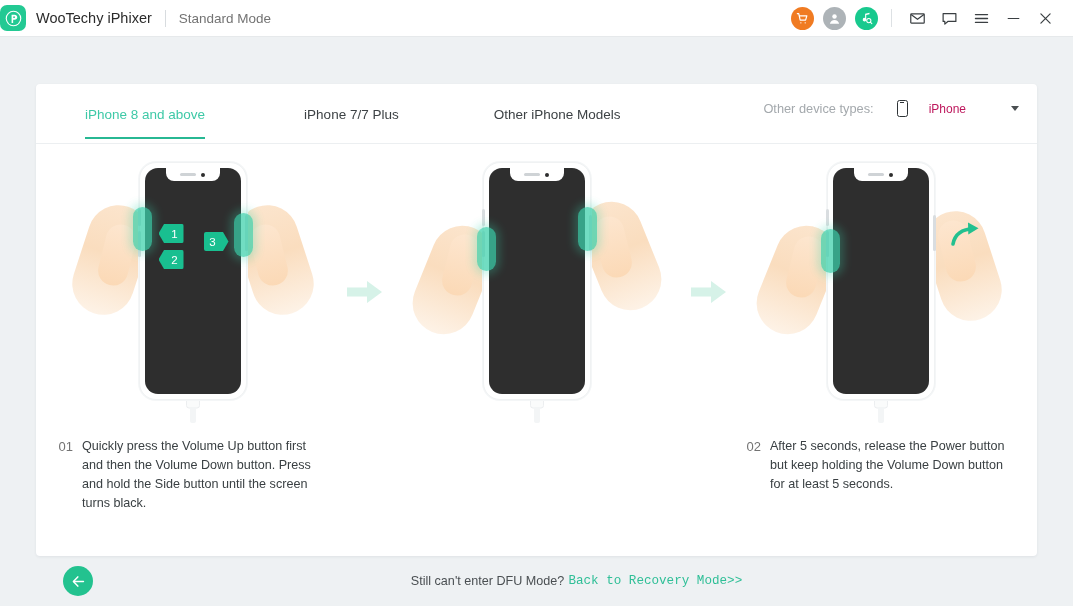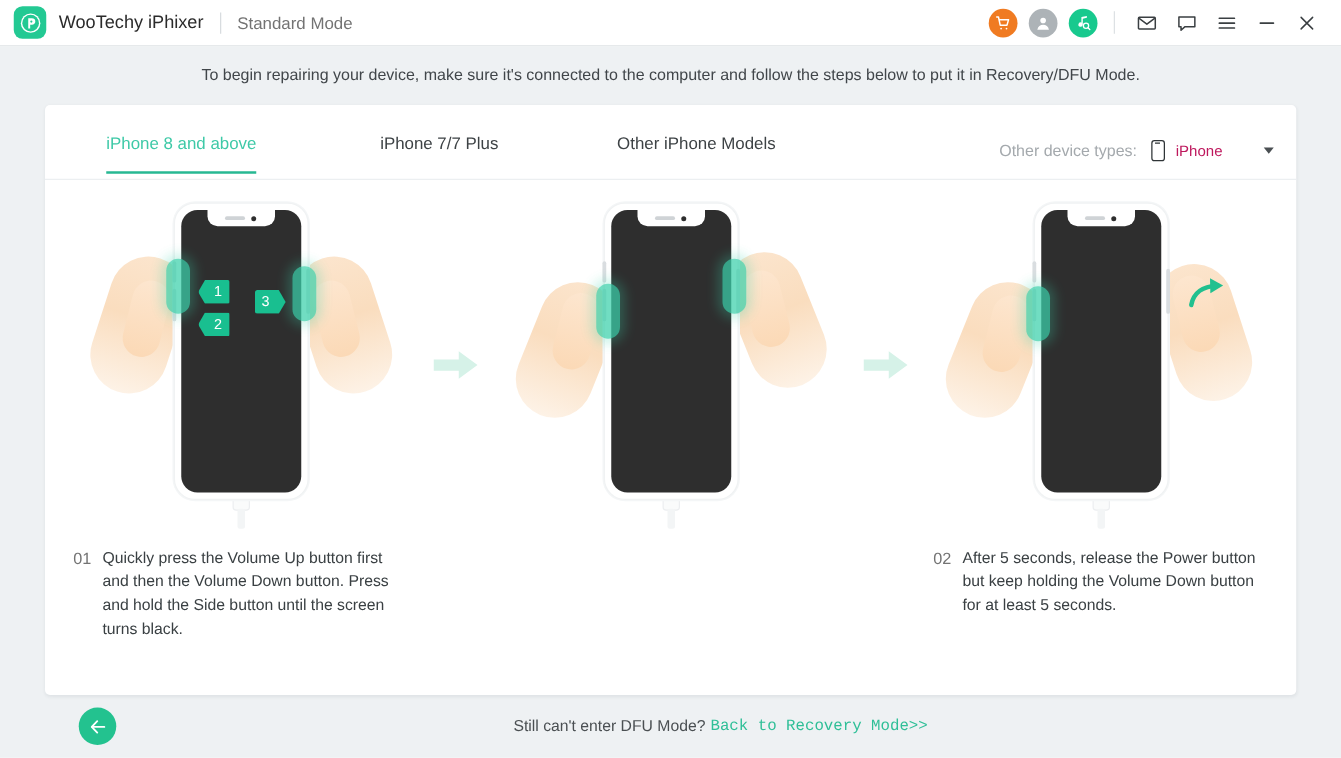--- a/index.html
+++ b/index.html
@@ -7,21 +7,21 @@
     width: 1073px; height: 606px;
     font-family: "Liberation Sans", sans-serif;
     background: #eef1f3;
     overflow: hidden;
   }
   .app { width: 1073px; height: 606px; position: relative; background: #eef1f3; display: flex; flex-direction: column; }
 
   
   .titlebar {
     height: 37px; background: #ffffff; display: flex; align-items: center;
-    padding: 0 12px 0 11px; border-bottom: 1px solid #e6e9eb; flex: 0 0 37px;
+    padding: 0 12px 0 0; border-bottom: 1px solid #e6e9eb; flex: 0 0 37px;
   }
   .logo {
     width: 26px; height: 26px; border-radius: 7px; background: #23c993;
     display: flex; align-items: center; justify-content: center; flex: 0 0 26px;
   }
   .logo svg { display: block; }
   .brand {
     font-size: 14.5px; color: #2b2b2b; margin-left: 10px; white-space: nowrap;
   }
   .tb-divider { width: 1px; height: 17px; background: #d8dcdf; margin: 0 13px; }
@@ -60,22 +60,22 @@
     height: 49px; display: flex; align-items: center; white-space: nowrap;
   }
   .tab.active { color: #3ec9a7; }
   .tab.active::after {
     content: ""; position: absolute; left: 0; right: 0; bottom: 0; height: 2px; background: #27b893;
   }
   .tab1 { margin-left: 49px; }
   .tab2 { margin-left: 99px; }
   .tab3 { margin-left: 95px; }
   .devsel {
-    position: absolute; right: 18px; top: 12px; height: 49px;
-    display: flex; align-items: center; gap: 0; cursor: pointer;
+    position: absolute; right: 18px; top: 0; height: 49px;
+    display: flex; align-items: center; gap: 12px; cursor: pointer;
   }
   .devsel-label { font-size: 12.8px; color: #a4a9ad; }
   .phone-mini {
     width: 11px; height: 17px; border: 1.4px solid #2f3437; border-radius: 2.5px;
     margin-left: 11px; position: relative;
   }
   .phone-mini::after {
     content: ""; position: absolute; left: 50%; transform: translateX(-50%);
     top: 0.5px; width: 4px; height: 1.2px; background: #2f3437;
   }
@@ -253,21 +253,20 @@
         </svg>
       </div>
       <div class="tb-btn">
         <svg class="glyph" width="17" height="17" viewBox="0 0 24 24" stroke="#3a3f42" stroke-width="1.7" stroke-linecap="round">
           <path d="M5.5 5.5l13 13M18.5 5.5l-13 13"></path>
         </svg>
       </div>
     </div>
   </div>
 
-  <div class="subtitle">To begin repairing your device, make sure it's connected to the computer and follow the steps below to put it in Recovery/DFU Mode.</div>
 
   <div class="card">
 
     <div class="tabs">
       <div class="tabline"></div>
       <div class="tab active tab1">iPhone 8 and above</div>
       <div class="tab tab2">iPhone 7/7 Plus</div>
       <div class="tab tab3">Other iPhone Models</div>
 
       <div class="devsel">

